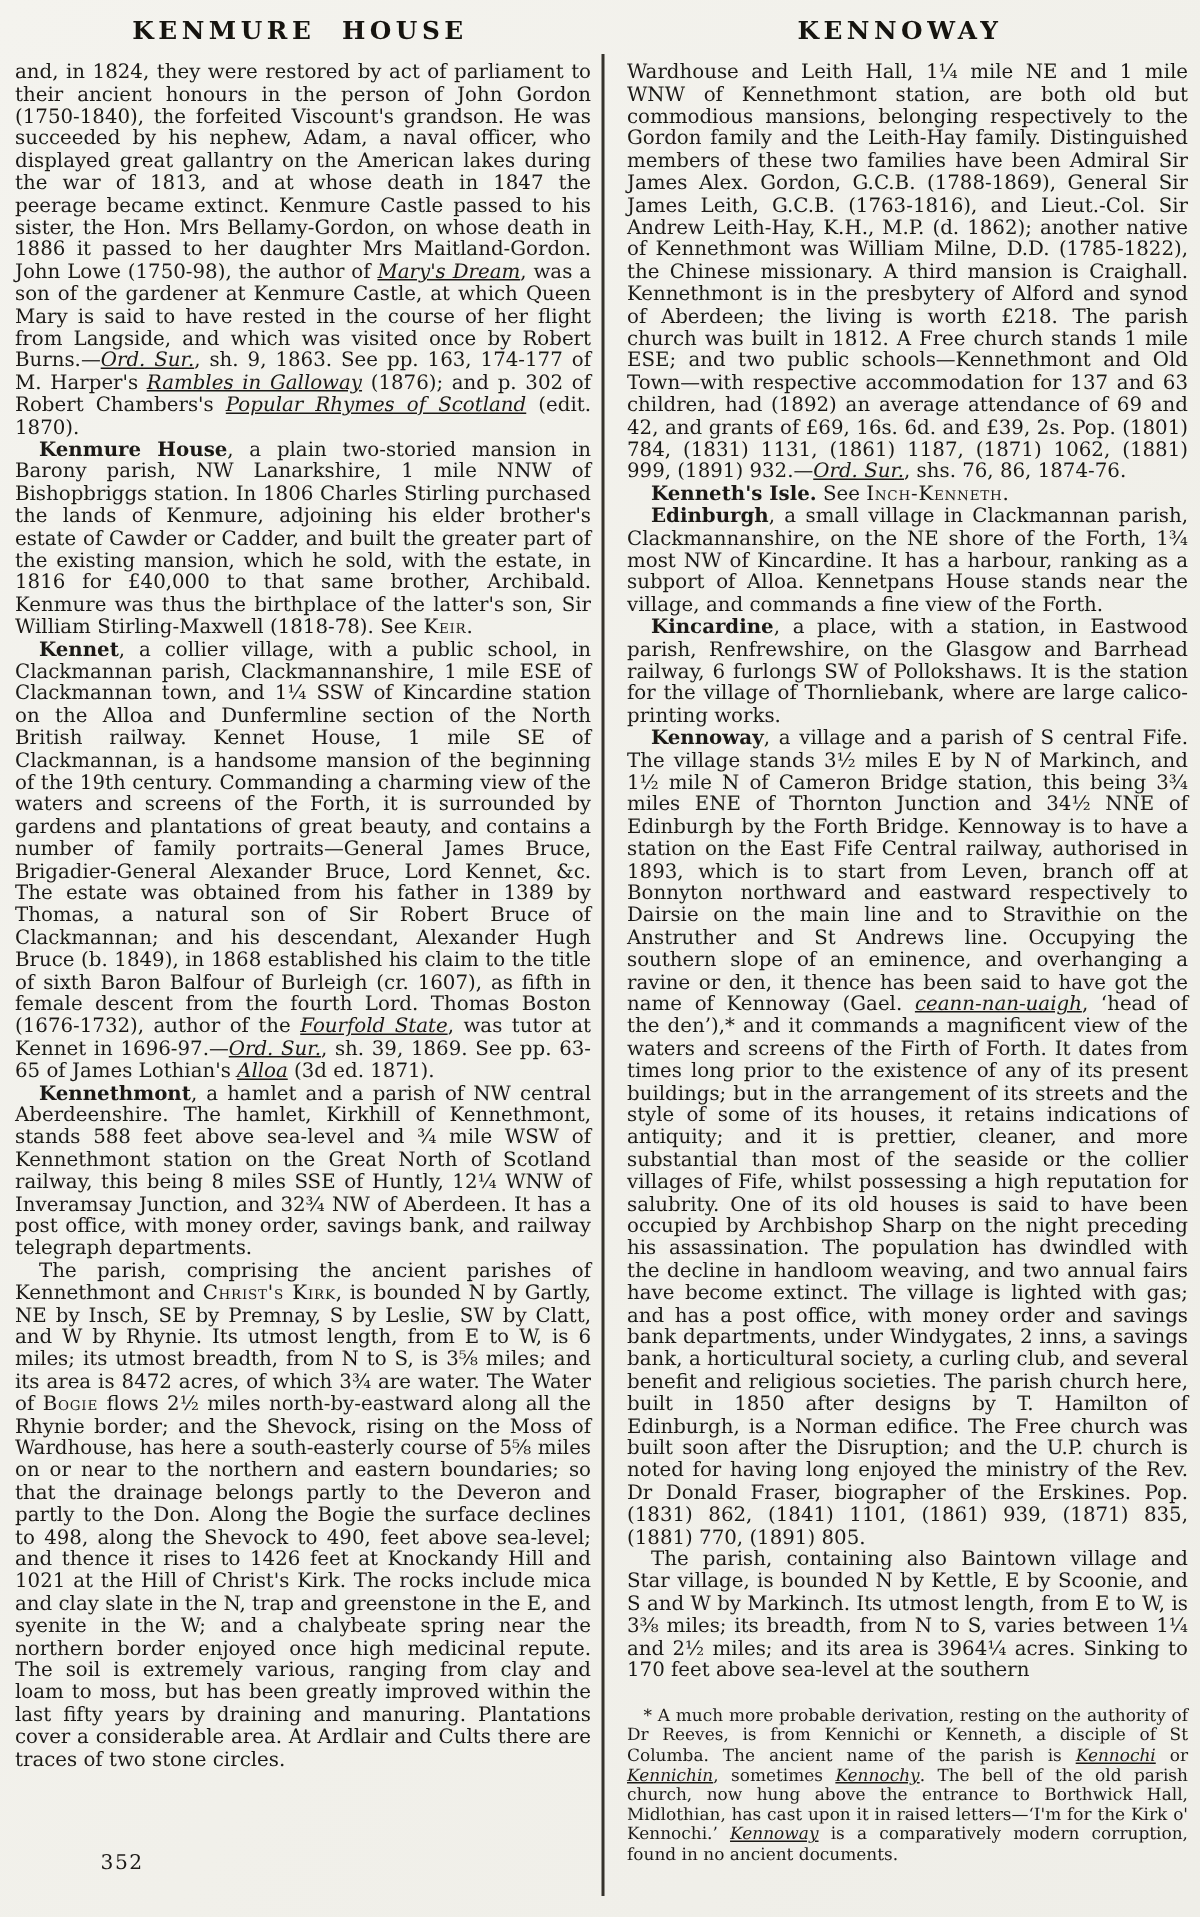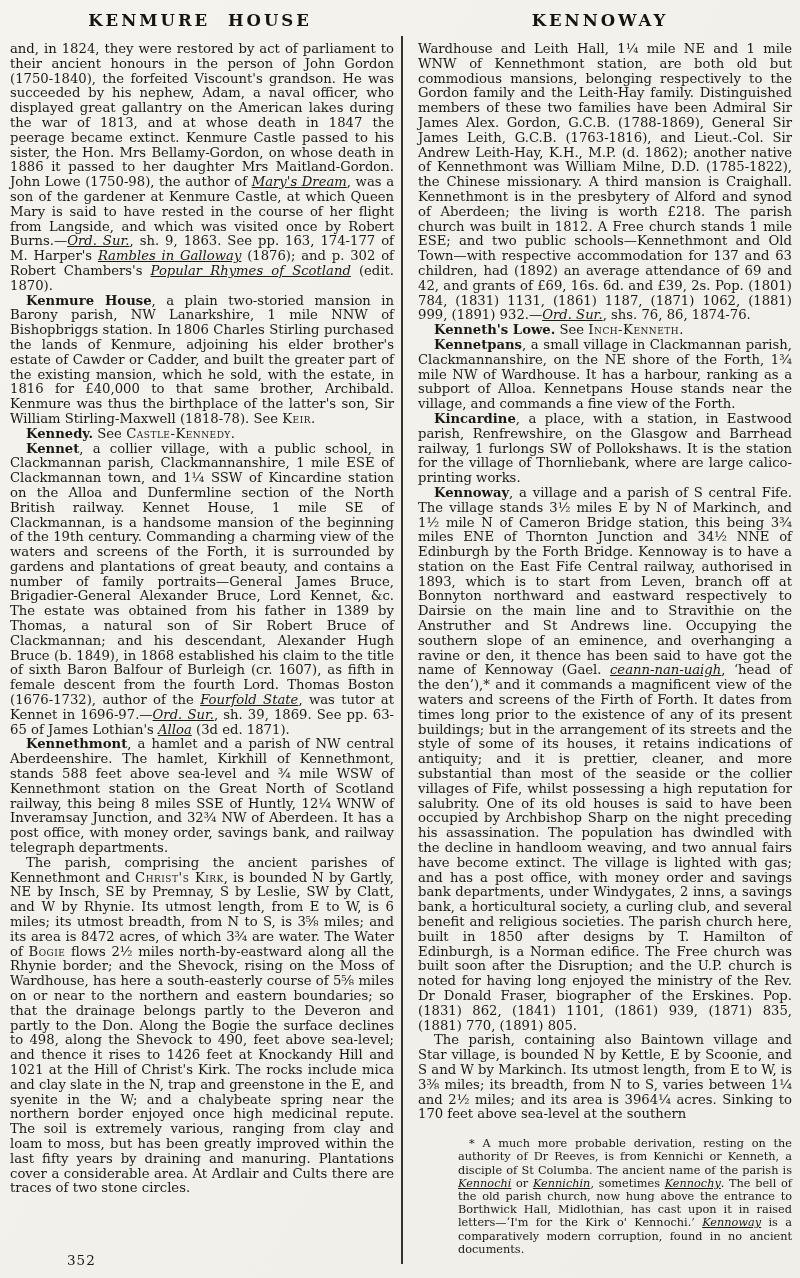--- a/index.html
+++ b/index.html
@@ -50,24 +50,24 @@
   .para.indent { text-indent: 16px; }
   .seg-b  { font-weight: bold; }
   .seg-i  { font-style: italic; text-decoration: underline; }
   .seg-sc { font-variant: small-caps; letter-spacing: 0.5px; margin-top: 16px; }
   .footnote {
     margin-top: 15px;
     font-size: 11.3px;
     line-height: 13.2px;
     text-align: justify;
   }
-  .footnote .para.indent { text-indent: 11px; margin-left: 40px; }
+  .footnote .para.indent { text-indent: 11px; }
   .page-number {
     position: absolute;
-    left: 67px; bottom: 10px;
+    left: 67px; bottom: 28px;
     font-size: 13.5px;
     letter-spacing: 1px;
     color: #1b1916;
   }
 </style>
 </head>
 <body>
 
 <div class="page">
 
@@ -75,31 +75,30 @@
     <div class="header">KENMURE HOUSE</div>
     <div class="header">KENNOWAY</div>
   </div>
 
   <div class="column-divider"></div>
 
   <div class="columns">
     <div class="col col-left">
         <p class="para"><span>and, in 1824, they were restored by act of parliament to their ancient honours in the person of John Gordon (1750-1840), the forfeited Viscount's grandson. He was succeeded by his nephew, Adam, a naval officer, who displayed great gallantry on the American lakes during the war of 1813, and at whose death in 1847 the peerage became extinct. Kenmure Castle passed to his sister, the Hon. Mrs Bellamy-Gordon, on whose death in 1886 it passed to her daughter Mrs Maitland-Gordon. John Lowe (1750-98), the author of </span><span class="seg-i">Mary's Dream</span><span>, was a son of the gardener at Kenmure Castle, at which Queen Mary is said to have rested in the course of her flight from Langside, and which was visited once by Robert Burns.—</span><span class="seg-i">Ord. Sur.</span><span>, sh. 9, 1863. See pp. 163, 174-177 of M. Harper's </span><span class="seg-i">Rambles in Galloway</span><span> (1876); and p. 302 of Robert Chambers's </span><span class="seg-i">Popular Rhymes of Scotland</span><span> (edit. 1870).</span></p>
         <p class="para indent"><span class="seg-b">Kenmure House</span><span>, a plain two-storied mansion in Barony parish, NW Lanarkshire, 1 mile NNW of Bishopbriggs station. In 1806 Charles Stirling purchased the lands of Kenmure, adjoining his elder brother's estate of Cawder or Cadder, and built the greater part of the existing mansion, which he sold, with the estate, in 1816 for £40,000 to that same brother, Archibald. Kenmure was thus the birthplace of the latter's son, Sir William Stirling-Maxwell (1818-78). See </span><span class="seg-sc">Keir</span><span>.</span></p>
-        <p class="para indent"><span class="seg-b">Kennedy.</span><span> See </span><span class="seg-sc">Castle-Kennedy</span><span>.</span></p>
         <p class="para indent"><span class="seg-b">Kennet</span><span>, a collier village, with a public school, in Clackmannan parish, Clackmannanshire, 1 mile ESE of Clackmannan town, and 1¼ SSW of Kincardine station on the Alloa and Dunfermline section of the North British railway. Kennet House, 1 mile SE of Clackmannan, is a handsome mansion of the beginning of the 19th century. Commanding a charming view of the waters and screens of the Forth, it is surrounded by gardens and plantations of great beauty, and contains a number of family portraits—General James Bruce, Brigadier-General Alexander Bruce, Lord Kennet, &amp;c. The estate was obtained from his father in 1389 by Thomas, a natural son of Sir Robert Bruce of Clackmannan; and his descendant, Alexander Hugh Bruce (b. 1849), in 1868 established his claim to the title of sixth Baron Balfour of Burleigh (cr. 1607), as fifth in female descent from the fourth Lord. Thomas Boston (1676-1732), author of the </span><span class="seg-i">Fourfold State</span><span>, was tutor at Kennet in 1696-97.—</span><span class="seg-i">Ord. Sur.</span><span>, sh. 39, 1869. See pp. 63-65 of James Lothian's </span><span class="seg-i">Alloa</span><span> (3d ed. 1871).</span></p>
         <p class="para indent"><span class="seg-b">Kennethmont</span><span>, a hamlet and a parish of NW central Aberdeenshire. The hamlet, Kirkhill of Kennethmont, stands 588 feet above sea-level and ¾ mile WSW of Kennethmont station on the Great North of Scotland railway, this being 8 miles SSE of Huntly, 12¼ WNW of Inveramsay Junction, and 32¾ NW of Aberdeen. It has a post office, with money order, savings bank, and railway telegraph departments.</span></p>
         <p class="para indent"><span>The parish, comprising the ancient parishes of Kennethmont and </span><span class="seg-sc">Christ's Kirk</span><span>, is bounded N by Gartly, NE by Insch, SE by Premnay, S by Leslie, SW by Clatt, and W by Rhynie. Its utmost length, from E to W, is 6 miles; its utmost breadth, from N to S, is 3⅝ miles; and its area is 8472 acres, of which 3¾ are water. The Water of </span><span class="seg-sc">Bogie</span><span> flows 2½ miles north-by-eastward along all the Rhynie border; and the Shevock, rising on the Moss of Wardhouse, has here a south-easterly course of 5⅝ miles on or near to the northern and eastern boundaries; so that the drainage belongs partly to the Deveron and partly to the Don. Along the Bogie the surface declines to 498, along the Shevock to 490, feet above sea-level; and thence it rises to 1426 feet at Knockandy Hill and 1021 at the Hill of Christ's Kirk. The rocks include mica and clay slate in the N, trap and greenstone in the E, and syenite in the W; and a chalybeate spring near the northern border enjoyed once high medicinal repute. The soil is extremely various, ranging from clay and loam to moss, but has been greatly improved within the last fifty years by draining and manuring. Plantations cover a considerable area. At Ardlair and Cults there are traces of two stone circles.</span></p>
       </div>
     <div class="col col-right">
       <div>
           <p class="para"><span>Wardhouse and Leith Hall, 1¼ mile NE and 1 mile WNW of Kennethmont station, are both old but commodious mansions, belonging respectively to the Gordon family and the Leith-Hay family. Distinguished members of these two families have been Admiral Sir James Alex. Gordon, G.C.B. (1788-1869), General Sir James Leith, G.C.B. (1763-1816), and Lieut.-Col. Sir Andrew Leith-Hay, K.H., M.P. (d. 1862); another native of Kennethmont was William Milne, D.D. (1785-1822), the Chinese missionary. A third mansion is Craighall. Kennethmont is in the presbytery of Alford and synod of Aberdeen; the living is worth £218. The parish church was built in 1812. A Free church stands 1 mile ESE; and two public schools—Kennethmont and Old Town—with respective accommodation for 137 and 63 children, had (1892) an average attendance of 69 and 42, and grants of £69, 16s. 6d. and £39, 2s. Pop. (1801) 784, (1831) 1131, (1861) 1187, (1871) 1062, (1881) 999, (1891) 932.—</span><span class="seg-i">Ord. Sur.</span><span>, shs. 76, 86, 1874-76.</span></p>
-          <p class="para indent"><span class="seg-b">Kenneth's Lowe.</span><span> See </span><span class="seg-sc">Inch-Kenneth</span><span>.</span></p>
-          <p class="para indent"><span class="seg-b">Kennetpans</span><span>, a small village in Clackmannan parish, Clackmannanshire, on the NE shore of the Forth, 1¾ mile NW of Wardhouse. It has a harbour, ranking as a subport of Alloa. Kennetpans House stands near the village, and commands a fine view of the Forth.</span></p>
-          <p class="para indent"><span class="seg-b">Kincardine</span><span>, a place, with a station, in Eastwood parish, Renfrewshire, on the Glasgow and Barrhead railway, 1 furlongs SW of Pollokshaws. It is the station for the village of Thornliebank, where are large calico-printing works.</span></p>
+          <p class="para indent"><span class="seg-b">Kenneth's Isle.</span><span> See </span><span class="seg-sc">Inch-Kenneth</span><span>.</span></p>
+          <p class="para indent"><span class="seg-b">Edinburgh</span><span>, a small village in Clackmannan parish, Clackmannanshire, on the NE shore of the Forth, 1¾ most NW of Kincardine. It has a harbour, ranking as a subport of Alloa. Kennetpans House stands near the village, and commands a fine view of the Forth.</span></p>
+          <p class="para indent"><span class="seg-b">Kincardine</span><span>, a place, with a station, in Eastwood parish, Renfrewshire, on the Glasgow and Barrhead railway, 6 furlongs SW of Pollokshaws. It is the station for the village of Thornliebank, where are large calico-printing works.</span></p>
           <p class="para indent"><span class="seg-b">Kennoway</span><span>, a village and a parish of S central Fife. The village stands 3½ miles E by N of Markinch, and 1½ mile N of Cameron Bridge station, this being 3¾ miles ENE of Thornton Junction and 34½ NNE of Edinburgh by the Forth Bridge. Kennoway is to have a station on the East Fife Central railway, authorised in 1893, which is to start from Leven, branch off at Bonnyton northward and eastward respectively to Dairsie on the main line and to Stravithie on the Anstruther and St Andrews line. Occupying the southern slope of an eminence, and overhanging a ravine or den, it thence has been said to have got the name of Kennoway (Gael. </span><span class="seg-i">ceann-nan-uaigh</span><span>, ‘head of the den’),* and it commands a magnificent view of the waters and screens of the Firth of Forth. It dates from times long prior to the existence of any of its present buildings; but in the arrangement of its streets and the style of some of its houses, it retains indications of antiquity; and it is prettier, cleaner, and more substantial than most of the seaside or the collier villages of Fife, whilst possessing a high reputation for salubrity. One of its old houses is said to have been occupied by Archbishop Sharp on the night preceding his assassination. The population has dwindled with the decline in handloom weaving, and two annual fairs have become extinct. The village is lighted with gas; and has a post office, with money order and savings bank departments, under Windygates, 2 inns, a savings bank, a horticultural society, a curling club, and several benefit and religious societies. The parish church here, built in 1850 after designs by T. Hamilton of Edinburgh, is a Norman edifice. The Free church was built soon after the Disruption; and the U.P. church is noted for having long enjoyed the ministry of the Rev. Dr Donald Fraser, biographer of the Erskines. Pop. (1831) 862, (1841) 1101, (1861) 939, (1871) 835, (1881) 770, (1891) 805.</span></p>
           <p class="para indent"><span>The parish, containing also Baintown village and Star village, is bounded N by Kettle, E by Scoonie, and S and W by Markinch. Its utmost length, from E to W, is 3⅜ miles; its breadth, from N to S, varies between 1¼ and 2½ miles; and its area is 3964¼ acres. Sinking to 170 feet above sea-level at the southern</span></p>
         </div>
       <div class="footnote">
           <p class="para indent"><span>* A much more probable derivation, resting on the authority of Dr Reeves, is from Kennichi or Kenneth, a disciple of St Columba. The ancient name of the parish is </span><span class="seg-i">Kennochi</span><span> or </span><span class="seg-i">Kennichin</span><span>, sometimes </span><span class="seg-i">Kennochy</span><span>. The bell of the old parish church, now hung above the entrance to Borthwick Hall, Midlothian, has cast upon it in raised letters—‘I'm for the Kirk o' Kennochi.’ </span><span class="seg-i">Kennoway</span><span> is a comparatively modern corruption, found in no ancient documents.</span></p>
         </div>
     </div>
   </div>
 
   <div class="page-number">352</div>

